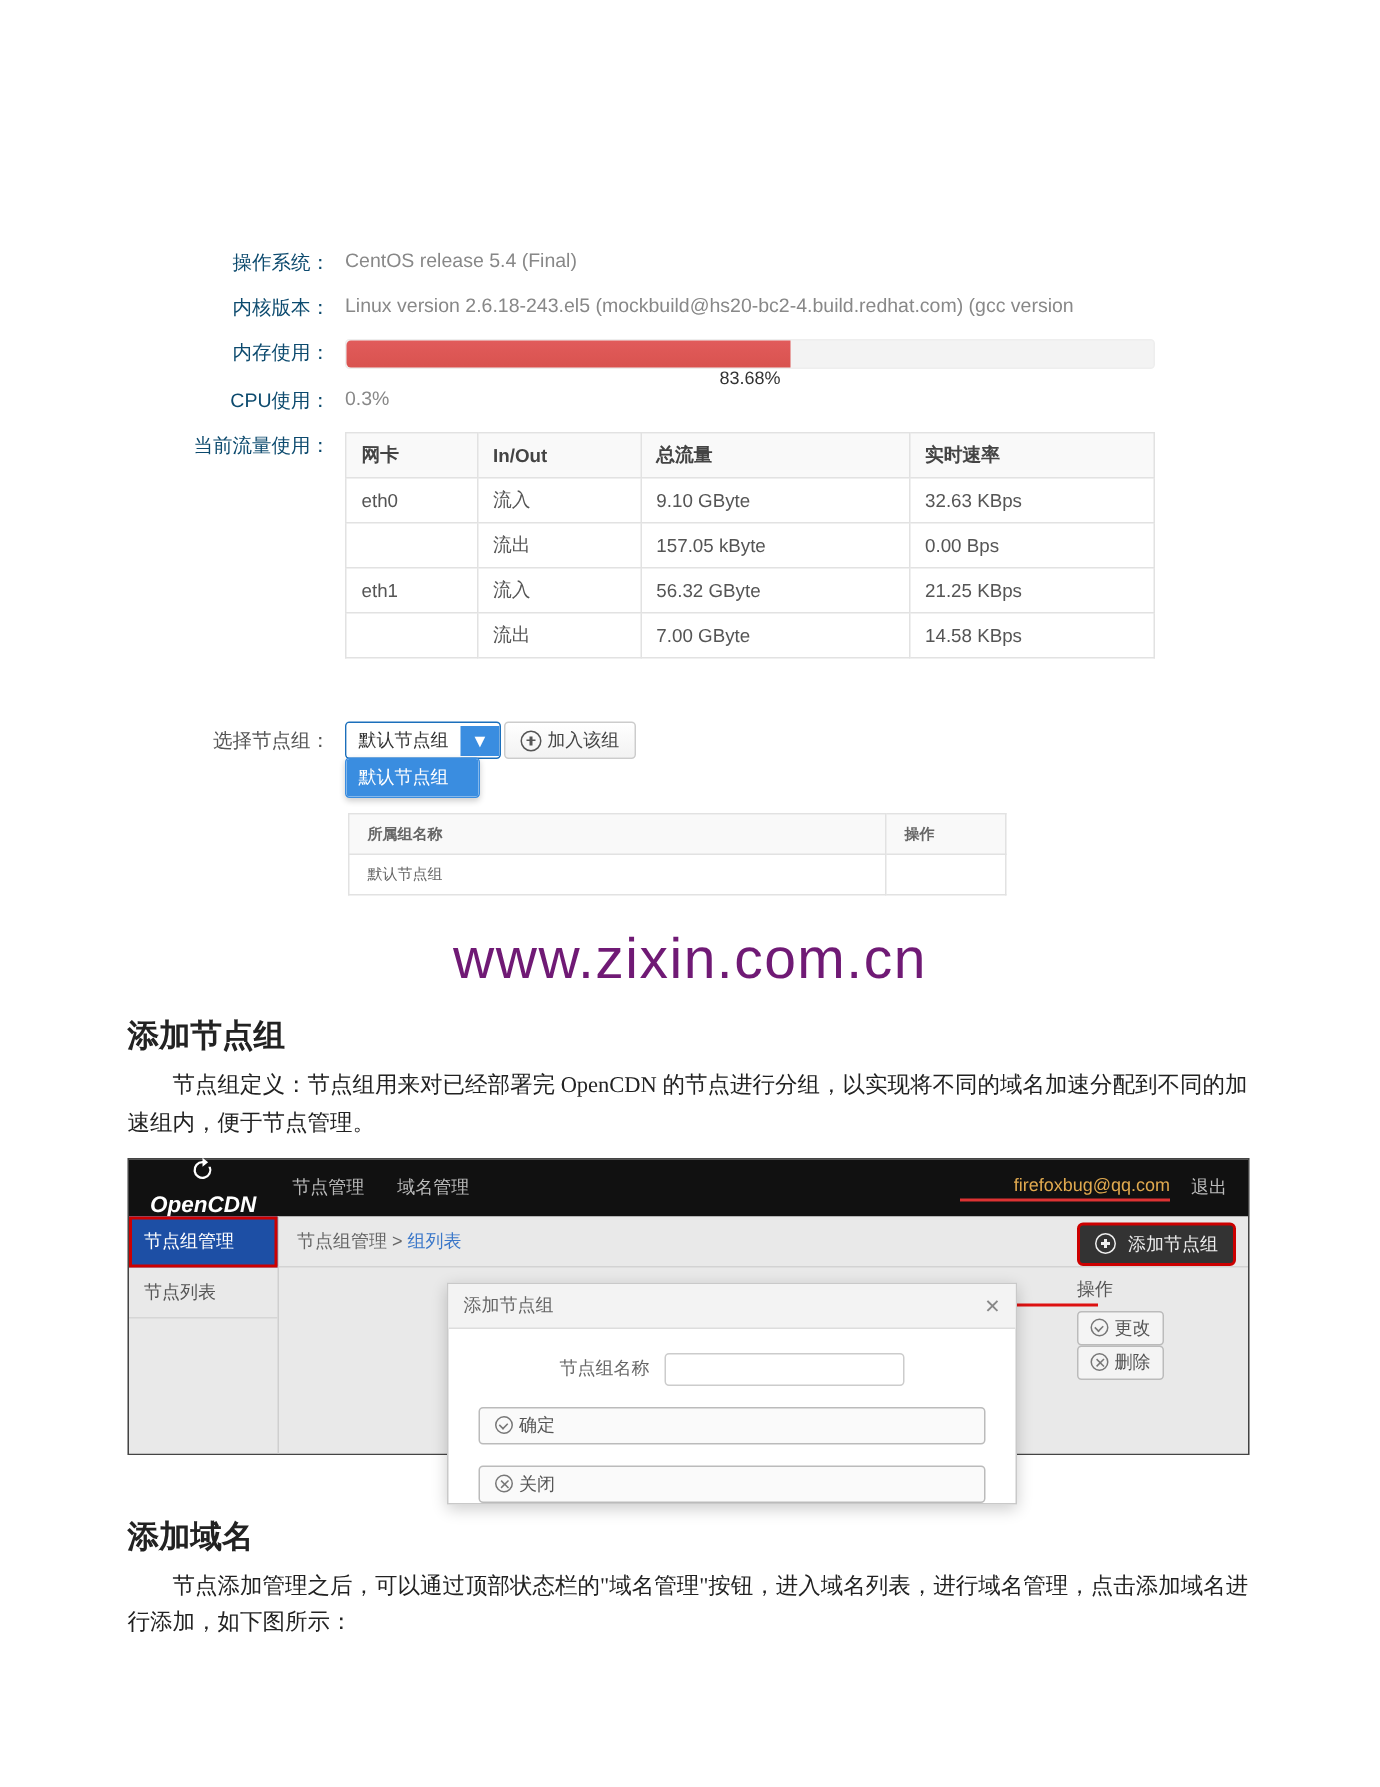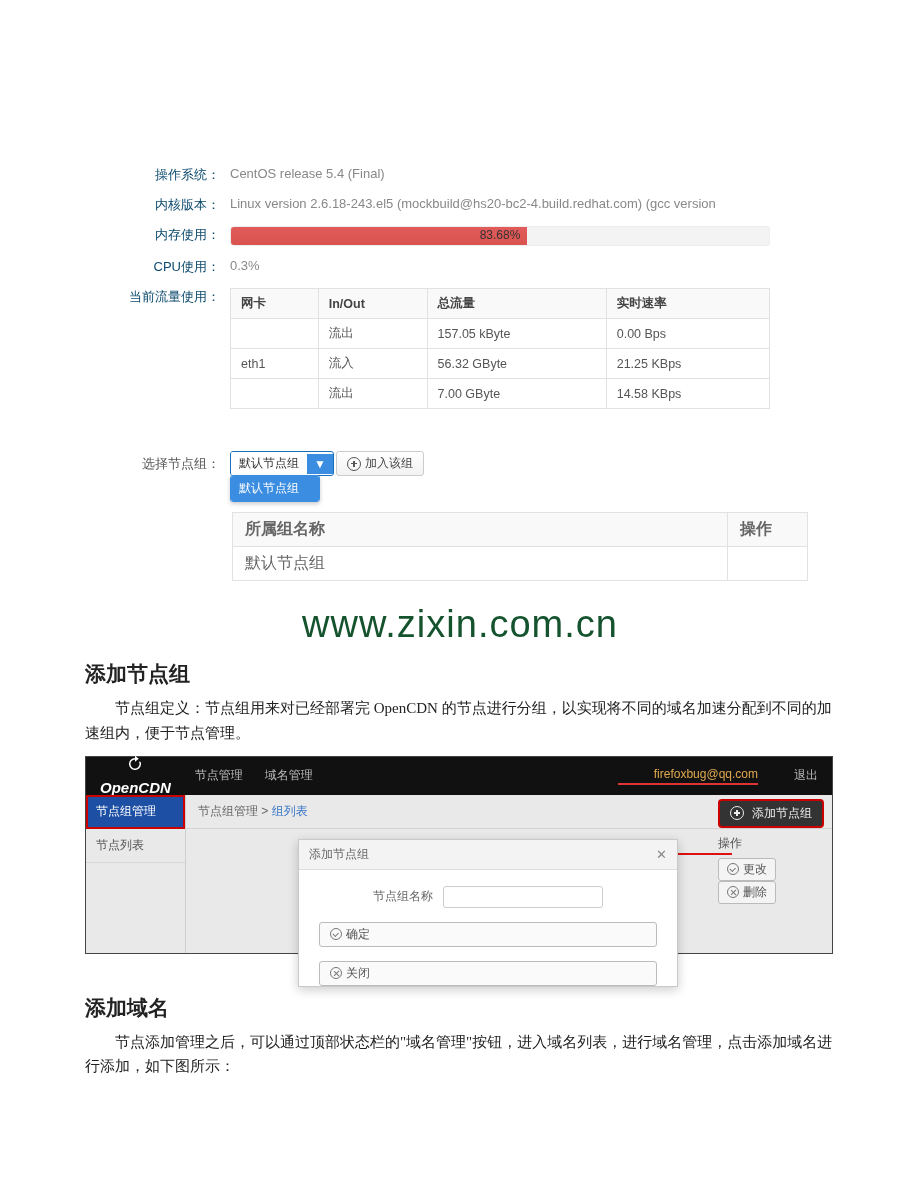--- a/index.html
+++ b/index.html
@@ -5,21 +5,21 @@
   * { box-sizing: border-box; margin: 0; padding: 0; }
   body { width: 920px; font-family: "Microsoft YaHei", Arial, sans-serif; background: #fff; padding: 0; }
 
   
   .sysinfo { margin: 160px 0 0 0; font-size: 13px; color: #555; }
   .sysinfo-row { display: flex; align-items: flex-start; padding: 6px 0; }
   .sysinfo-label { width: 230px; text-align: right; padding-right: 10px; color: #0c4a6e; }
   .sysinfo-value { flex: 1; color: #888; }
   .mem-bar-wrap { flex: 1; height: 20px; background: #f3f3f3; border-radius: 3px; position: relative; border: 1px solid #eee; width: 540px; max-width: 540px; }
   .mem-bar-fill { height: 100%; background: linear-gradient(#e15b5b,#d9534f); border-radius: 3px 0 0 3px; position: relative; }
-  .mem-bar-label { position: absolute; width: 100%; text-align: center; top: 1px; font-size: 12px; color: #333; }
+  .mem-bar-label { position: absolute; width: 100%; text-align: center; top: 18px; font-size: 12px; color: #333; }
 
   
   table.traffic { border-collapse: collapse; width: 540px; font-size: 12.5px; }
   table.traffic th, table.traffic td { border: 1px solid #e2e2e2; padding: 6px 10px; text-align: left; }
   table.traffic th { background: #f9f9f9; color: #444; font-weight: 700; }
 
   
   .ng-row { display: flex; align-items: center; margin-top: 36px; font-size: 13px; }
   .ng-label { width: 230px; text-align: right; padding-right: 10px; color: #555; }
   .select-box { position: relative; }
@@ -27,39 +27,39 @@
   .select-text { padding: 3px 8px; background: #fff; color: #333; }
   .select-caret { background: #3a8de0; color: #fff; padding: 3px 7px; }
   .select-dropdown { position: absolute; top: 24px; left: 0; width: 90px; border: 1px solid #3a8de0; border-radius: 3px; overflow: hidden; background: #fff; box-shadow: 0 2px 4px rgba(0,0,0,.2); }
   .select-opt { background: #3a8de0; color: #fff; font-size: 12px; padding: 4px 8px; }
   .join-btn { margin-left: 2px; display: inline-flex; align-items: center; border: 1px solid #ccc; border-radius: 3px; padding: 3px 10px; font-size: 12px; background: linear-gradient(#fff,#f2f2f2); color: #444; cursor: pointer; }
   .plus-ico { display: inline-block; width: 14px; height: 14px; border: 1.5px solid #555; border-radius: 50%; position: relative; margin-right: 4px; }
   .plus-ico::before, .plus-ico::after { content: ""; position: absolute; background: #555; }
   .plus-ico::before { left: 3px; right: 3px; top: 5.2px; height: 1.5px; }
   .plus-ico::after  { top: 3px; bottom: 3px; left: 5.2px; width: 1.5px; }
 
-  table.groups { margin: 36px 0 0 232px; border-collapse: collapse; width: 576px; font-size: 16px; position: relative; z-index: -1; }
+  table.groups { margin: 36px 0 0 232px; border-collapse: collapse; width: 439px; font-size: 10px; position: relative; z-index: -1; }
   table.groups th, table.groups td { border: 1px solid #e2e2e2; padding: 6px 12px; text-align: left; color: #666; }
   table.groups th { background: #f9f9f9; font-weight: 700; }
 
   
-  .watermark { text-align: center; font-size: 38px; color: #14532d; letter-spacing: 1px; margin: 22px 0 10px; font-family: Arial; }
+  .watermark { text-align: center; font-size: 38px; color: #701a75; letter-spacing: 1px; margin: 22px 0 10px; font-family: Arial; }
 
   
   h2.section { font-size: 21px; font-weight: 700; margin: 14px 0 8px 85px; color: #222; font-family: SimSun, serif; }
   p.prose { font-size: 15px; color: #222; margin: 0 85px 10px 85px; text-indent: 2em; line-height: 1.65; font-family: SimSun, serif; }
 
   
   .app { margin: 6px 85px 40px; border: 1px solid #444; width: 748px; background: #e9e9e9; font-size: 12px; position: relative; }
   .app-top { background: #111; color: #ddd; display: flex; align-items: center; height: 38px; padding: 0 14px; }
   .app-logo { display: flex; align-items: center; gap: 6px; font-style: italic; font-weight: 700; color: #fff; font-size: 15px; flex-direction: column; }
   .app-logo svg { width: 18px; height: 18px; }
   .app-nav { display: flex; margin-left: 24px; gap: 22px; color: #bbb; }
   .app-user { margin-left: auto; color: #e0a94f; border-bottom: 2px solid #d33; padding-bottom: 2px; padding-left: 36px; }
-  .app-logout { margin-left: 36px; color: #bbb; }
+  .app-logout { margin-left: 14px; color: #bbb; }
   .user-arrow { position:absolute; right:82px; top:36px; color:#d11; font-size:10px; }
 
   .app-body { display: flex; height: 158px; position: relative; }
   .sidebar { width: 100px; background: #e9e9e9; border-right: 1px solid #cfcfcf; }
   .side-item { padding: 8px 10px; font-size: 12px; color: #555; border-bottom: 1px solid #d6d6d6; }
   .side-active { background: #1d4fa5; color: #fff; outline: 2px solid #c00; outline-offset: -2px; }
 
   .main { flex: 1; background: #e9e9e9; position: relative; }
   .crumb { padding: 8px 12px; color: #666; border-bottom: 1px solid #d3d3d3; }
   .crumb .cur { color: #3a77c9; }
@@ -118,20 +118,26 @@
       <table class="traffic">
         <thead>
             <tr>
           <th>网卡</th>
           <th>In/Out</th>
           <th>总流量</th>
           <th>实时速率</th>
         </tr>
           </thead>
         <tbody id="traffic-body">
+            <tr>
+              <td>eth0</td>
+              <td>流入</td>
+              <td>9.10 GByte</td>
+              <td>32.63 KBps</td>
+            </tr>
             <tr>
               <td></td>
               <td>流出</td>
               <td>157.05 kByte</td>
               <td>0.00 Bps</td>
             </tr>
             <tr>
               <td>eth1</td>
               <td>流入</td>
               <td>56.32 GByte</td>

